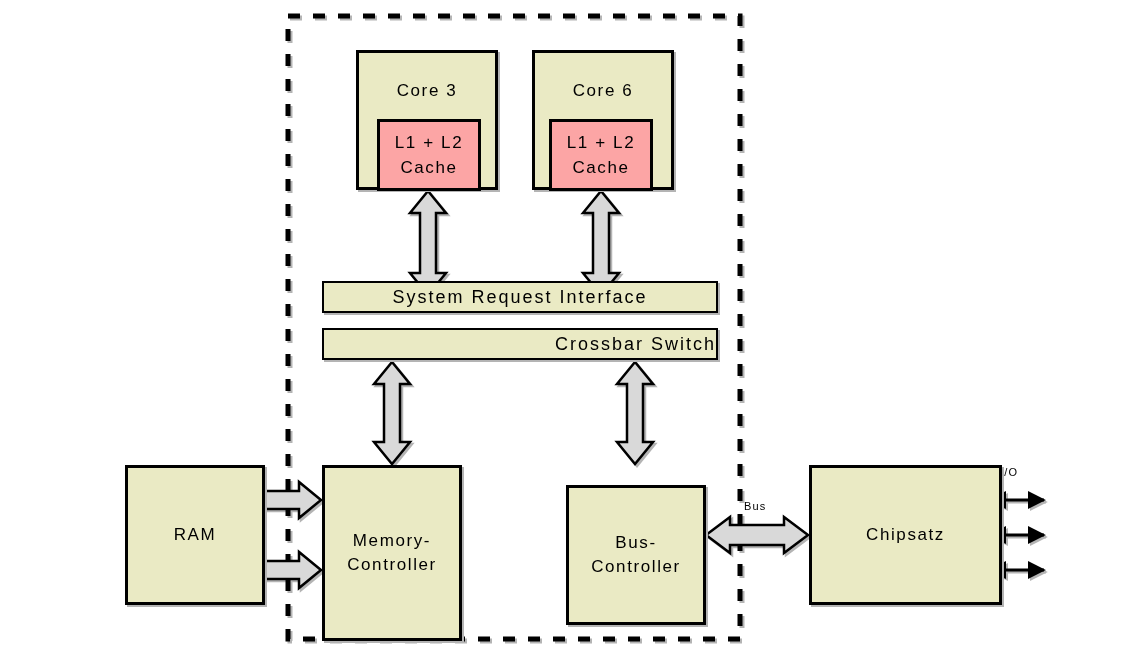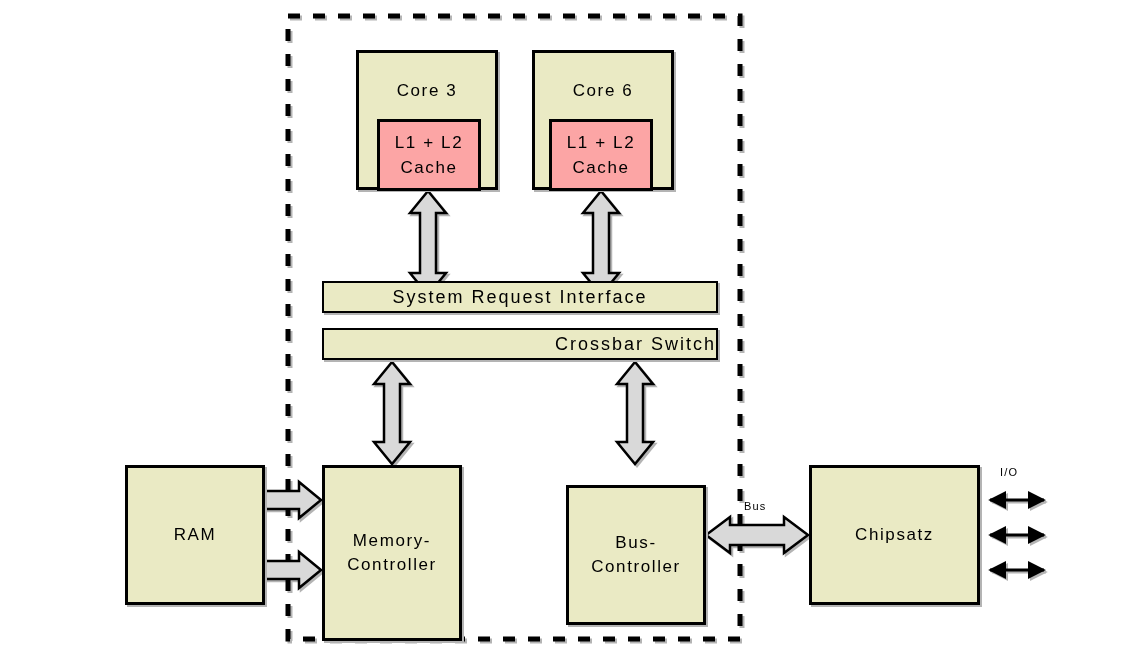--- a/index.html
+++ b/index.html
@@ -88,20 +88,20 @@
   <div class="box" style="left:322px;top:465px;width:140px;height:176px;">
     <span>Memory-</span>
     <span>Controller</span>
   </div>
 
   <div class="box" style="left:566px;top:450px;width:140px;height:140px;margin-top:35px;">
     <span>Bus-</span>
     <span>Controller</span>
   </div>
 
-  <div class="box" style="left:809px;top:465px;width:171px;height:140px;">
+  <div class="box" style="left:809px;top:465px;width:193px;height:140px;">
     <span>Chipsatz</span>
   </div>
 
   <div class="floatlabel" style="left:744px;top:500px;">Bus</div>
   <div class="floatlabel" style="left:1000px;top:466px;">I/O</div>
 
 </div>
 
 </body></html>

